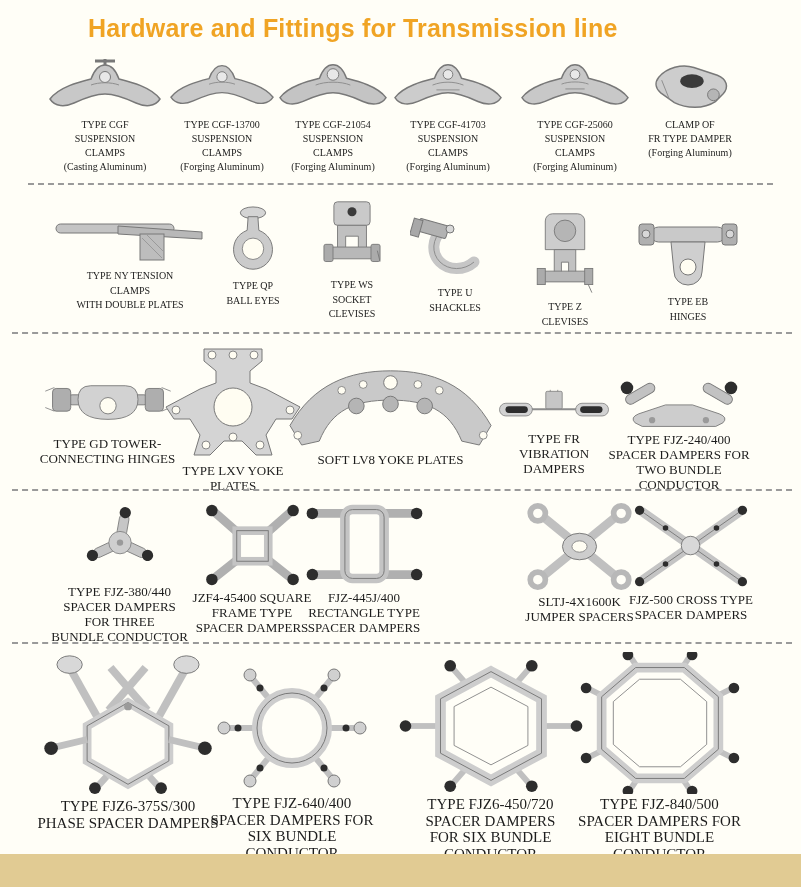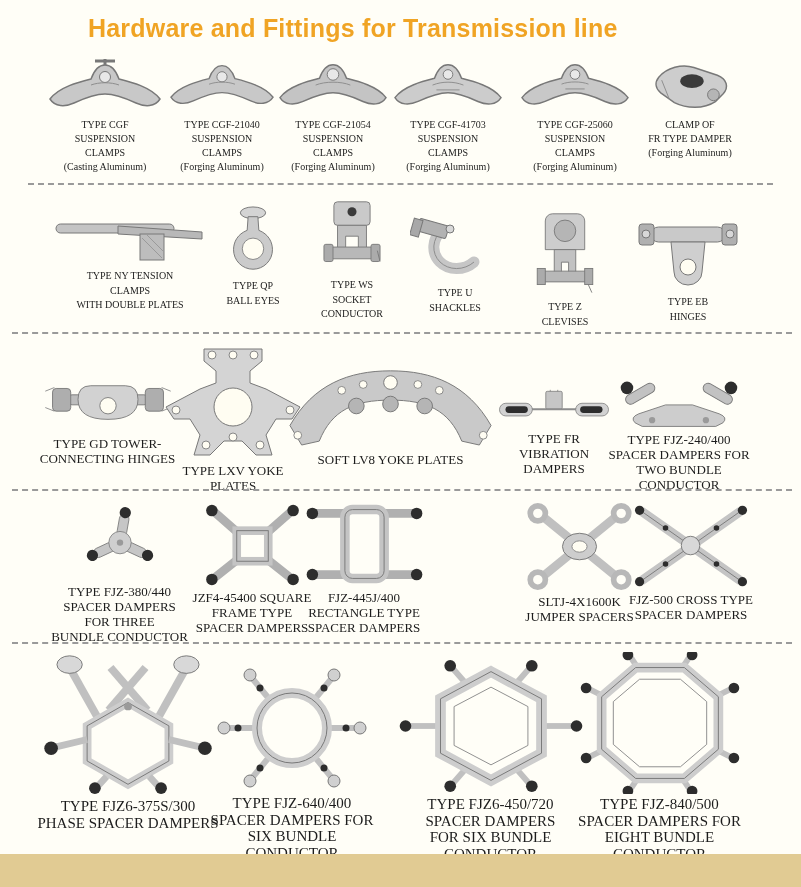--- a/index.html
+++ b/index.html
@@ -45,21 +45,21 @@
   </figure>
 
   <figure class="cell r1" style="left:160px;top:58px;width:124px">
     <div class="img" style="height:58px">
       <svg width="112" height="52" viewBox="0 0 116 56">
         <path d="M3 39 C12 27 32 22 44 19 C48 8 54 5 58 5 C62 5 68 8 72 19 C84 22 104 27 113 39 C108 47 98 47 89 43 C76 37 66 34 58 34 C50 34 40 37 27 43 C18 47 8 47 3 39 Z" fill="#c8c8c8" stroke="#787878" stroke-width="1.5"></path>
         <circle cx="58" cy="17" r="5.5" fill="#e8e8e8" stroke="#787878"></circle>
         <path d="M44 25 C52 22 64 22 72 25" fill="none" stroke="#8d8d8d"></path>
       </svg>
     </div>
-    <figcaption class="label">TYPE CGF-21040
+    <figcaption class="label">TYPE CGF-13700
 SUSPENSION
 CLAMPS
 (Forging Aluminum)</figcaption>
   </figure>
 
   <figure class="cell r1" style="left:271px;top:58px;width:124px">
     <div class="img" style="height:58px">
       <svg width="114" height="54" viewBox="0 0 116 56">
         <path d="M3 39 C12 27 32 22 44 19 C48 8 54 5 58 5 C62 5 68 8 72 19 C84 22 104 27 113 39 C108 47 98 47 89 43 C76 37 66 34 58 34 C50 34 40 37 27 43 C18 47 8 47 3 39 Z" fill="#c4c4c4" stroke="#787878" stroke-width="1.5"></path>
         <circle cx="58" cy="15" r="6" fill="#e8e8e8" stroke="#787878"></circle>
@@ -149,21 +149,21 @@
         <circle cx="32" cy="13" r="5" fill="#3a3a3a"></circle>
         <path d="M16 28 v26 h9 V40 h14 v14 h9 V28 Z" fill="#c0c0c0" stroke="#787878"></path>
         <rect x="6" y="52" width="52" height="13" rx="2" fill="#b8b8b8" stroke="#787878"></rect>
         <rect x="1" y="49" width="10" height="19" rx="2" fill="#ababab" stroke="#787878"></rect>
         <rect x="53" y="49" width="10" height="19" rx="2" fill="#ababab" stroke="#787878"></rect>
         <path d="M60 56 l3 12" stroke="#787878"></path>
       </svg>
     </div>
     <figcaption class="label">TYPE WS
 SOCKET
-CONDUCTOR</figcaption>
+CLEVISES</figcaption>
   </figure>
 
   <figure class="cell r2" style="left:408px;top:210px;width:94px">
     <div class="img" style="height:74px">
       <svg width="90" height="66" viewBox="0 0 90 66">
         <path d="M32 16 A23 21 -20 1 0 64 48" fill="none" stroke="#c6c6c6" stroke-width="11" stroke-linecap="round"></path>
         <path d="M32 16 A23 21 -20 1 0 64 48" fill="none" stroke="#8d8d8d" stroke-width="1"></path>
         <rect x="8" y="8" width="30" height="13" rx="2" fill="#b2b2b2" stroke="#787878" transform="rotate(16 23 14)"></rect>
         <rect x="2" y="5" width="9" height="17" fill="#a8a8a8" stroke="#787878" transform="rotate(16 6 13)"></rect>
         <circle cx="40" cy="15" r="4" fill="#d8d8d8" stroke="#787878"></circle>

